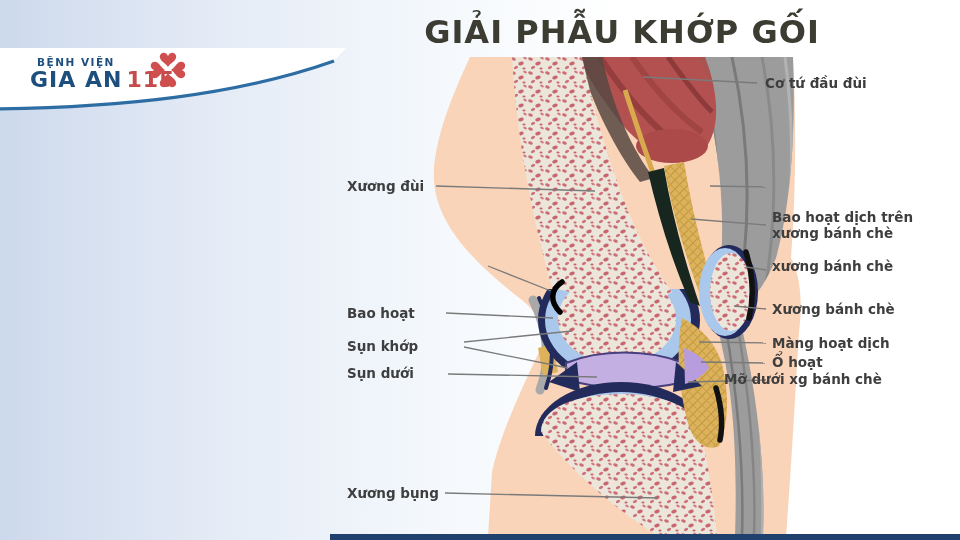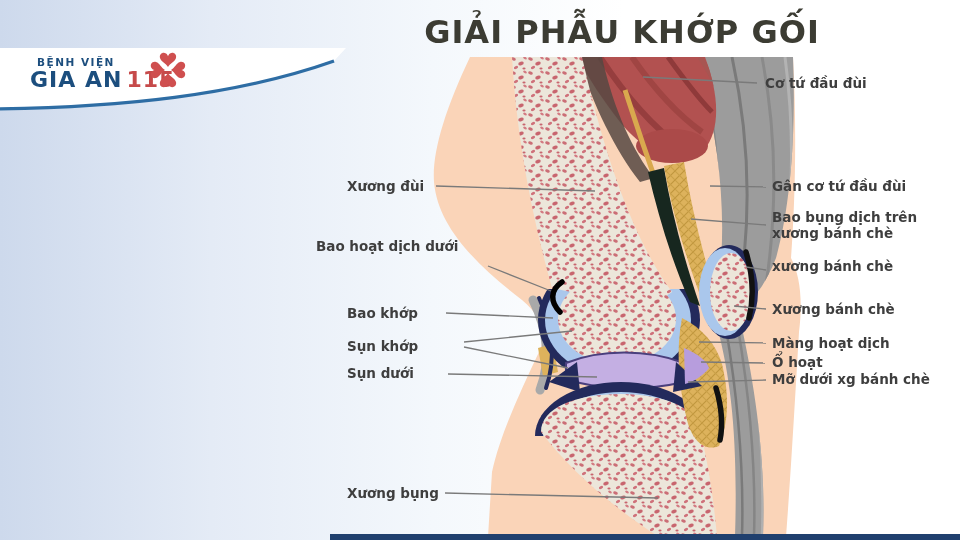--- a/index.html
+++ b/index.html
@@ -26,21 +26,21 @@
   #l-sun-khop{left:347px;top:338px;text-align:right;}
   #l-sun-chem{left:347px;top:365px;}
   #l-xuong-chay{left:347px;top:485px;}
   #r-co-tu{left:765px;top:75px;text-align:right;}
   #r-gan-co{left:772px;top:178px;}
   #r-bhd-tren{left:772px;top:209px;}
   #r-bhd-truoc{left:772px;top:258px;}
   #r-xuong-banh-che{left:772px;top:301px;}
   #r-mang-hoat-dich{left:772px;top:335px;}
   #r-o-khop{left:772px;top:354px;}
-  #r-mo-duoi{left:772px;top:371px;}
+  #r-mo-duoi{left:724px;top:371px;}
   .bottom-bar{position:absolute;left:330px;top:534px;width:630px;height:6px;background:#20406e;}
 </style>
 </head>
 <body>
 
 <div class="canvas">
 
   <svg class="art" width="960" height="540" viewBox="0 0 960 540">
     <defs>
       <pattern id="marrow" width="17" height="14" patternUnits="userSpaceOnUse">
@@ -181,31 +181,29 @@
         <path transform="rotate(180)" d="M0,-3 C-2,-7 -7,-8 -8,-12 C-9,-16 -5,-18.5 -2,-16.5 C-1,-15.8 0,-14.5 0,-13.5 C0,-14.5 1,-15.8 2,-16.5 C5,-18.5 9,-16 8,-12 C7,-8 2,-7 0,-3 Z"></path>
         <path transform="rotate(270)" d="M0,-3 C-2,-7 -7,-8 -8,-12 C-9,-16 -5,-18.5 -2,-16.5 C-1,-15.8 0,-14.5 0,-13.5 C0,-14.5 1,-15.8 2,-16.5 C5,-18.5 9,-16 8,-12 C7,-8 2,-7 0,-3 Z"></path>
       </g>
     </svg>
   </div>
 
   <div class="title">GIẢI PHẪU KHỚP GỐI</div>
 
   <div class="lbl" id="l-xuong-dui">Xương đùi</div>
   <div class="lbl" id="l-bhd-duoi">
-    <div>Bao hoạt dịch dưới</div>
-  </div>
-  <div class="lbl" id="l-bao-khop">Bao khớp</div>
+  </div>
+  <div class="lbl" id="l-bao-khop">Bao hoạt</div>
   <div class="lbl" id="l-sun-khop">Sụn khớp</div>
   <div class="lbl" id="l-sun-chem">Sụn dưới</div>
   <div class="lbl" id="l-xuong-chay">Xương bụng</div>
 
   <div class="lbl" id="r-co-tu">Cơ tứ đầu đùi</div>
-  <div class="lbl" id="r-gan-co">Gân cơ tứ đầu đùi</div>
   <div class="lbl" id="r-bhd-tren">
-    <div>Bao bụng dịch trên</div>
+    <div>Bao hoạt dịch trên</div>
     <div>xương bánh chè</div>
   </div>
   <div class="lbl" id="r-bhd-truoc">
     <div>xương bánh chè</div>
   </div>
   <div class="lbl" id="r-xuong-banh-che">Xương bánh chè</div>
   <div class="lbl" id="r-mang-hoat-dich">Màng hoạt dịch</div>
   <div class="lbl" id="r-o-khop">Ổ hoạt</div>
   <div class="lbl" id="r-mo-duoi">Mỡ dưới xg bánh chè</div>
 

